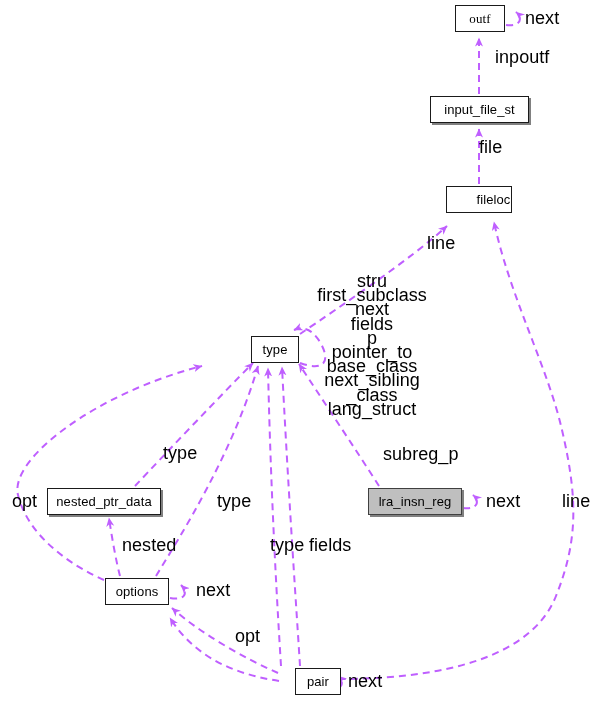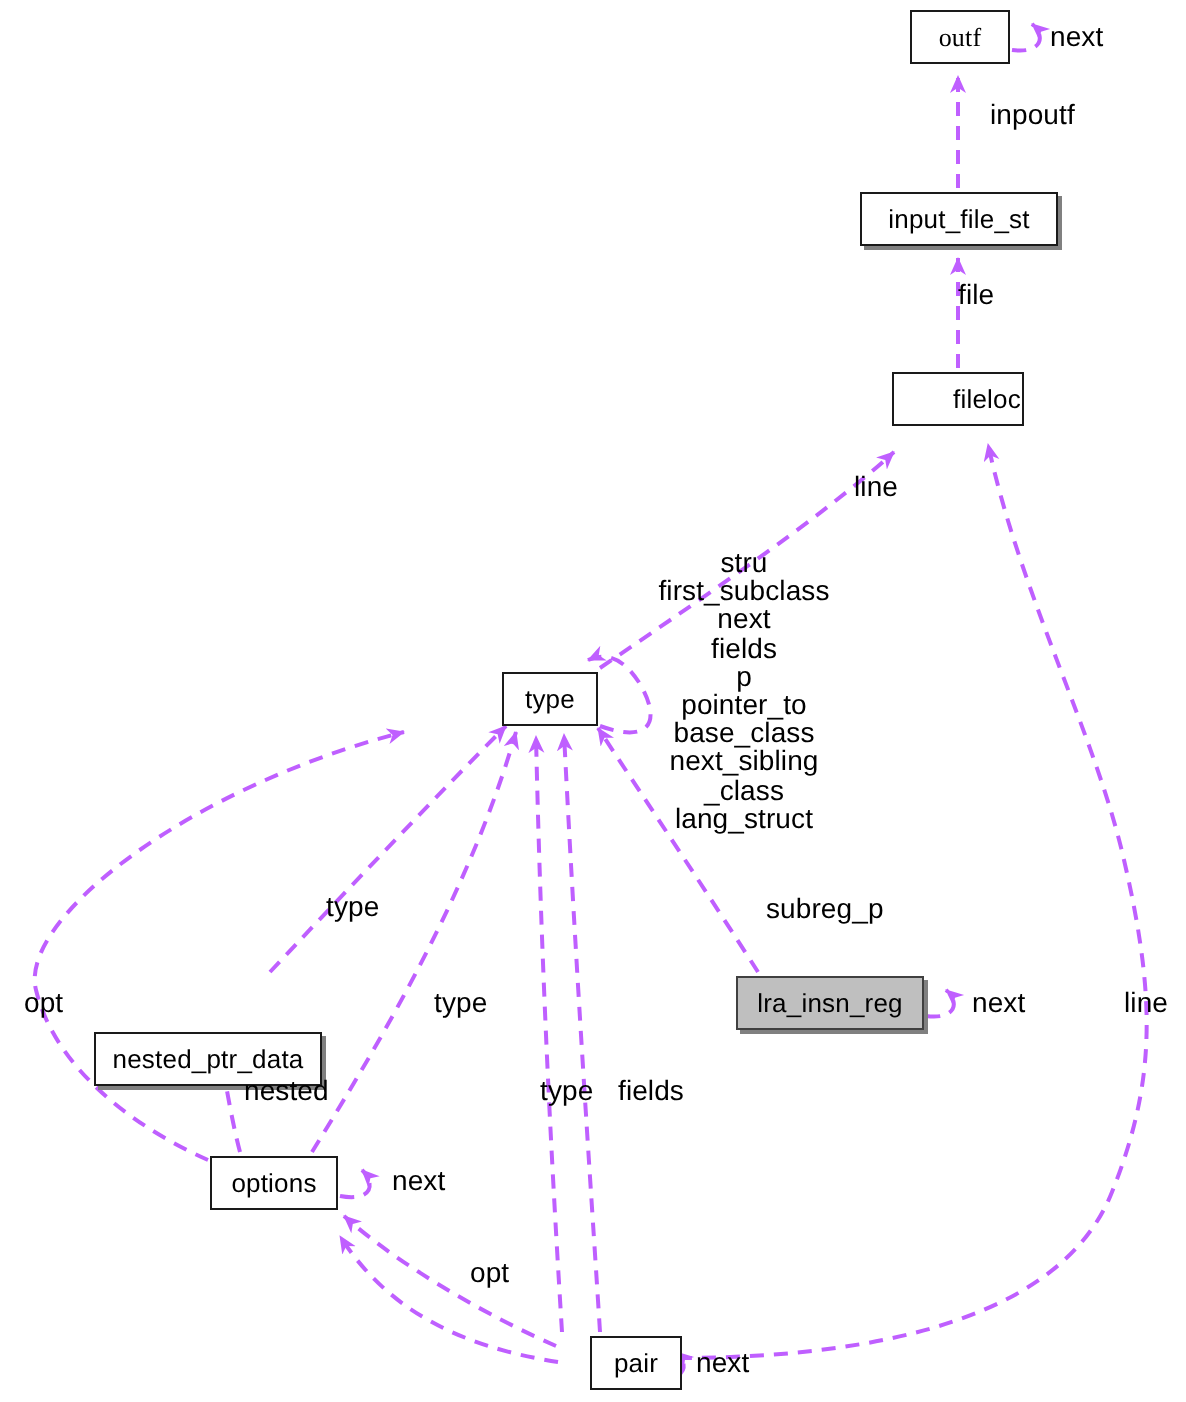--- a/index.html
+++ b/index.html
@@ -39,21 +39,21 @@
   .node-box.highlight {
     background: #bfbfbf;
     border: 1px solid #404040;
     box-shadow: 2px 2px 0 0 #808080;
   }
   .node-box.shadowed {
     box-shadow: 2px 2px 0 0 #808080;
   }
   .edge-label {
     position: absolute;
-    font-size: 14px;
+    font-size: 18px;
     color: #000000;
     white-space: nowrap;
     line-height: 14.2px;
     letter-spacing: 0.05px;
   }
   .edge-label.stacked {
     text-align: center;
     transform: translateX(-50%);
   }
 </style>
@@ -118,21 +118,21 @@
   </div>
 
   <div class="node-box" style="left:446px;top:186px;width:66px;height:27px;padding-left:29px;">
     <span>fileloc</span>
   </div>
 
   <div class="node-box" style="left:251px;top:336px;width:48px;height:27px;">
     <span>type</span>
   </div>
 
-  <div class="node-box shadowed" style="left:47px;top:516px;width:114px;height:27px;">
+  <div class="node-box shadowed" style="left:47px;top:488px;width:114px;height:27px;">
     <span>nested_ptr_data</span>
   </div>
 
   <div class="node-box highlight" style="left:368px;top:488px;width:94px;height:27px;">
     <span>lra_insn_reg</span>
   </div>
 
   <div class="node-box" style="left:105px;top:578px;width:64px;height:27px;">
     <span>options</span>
   </div>

